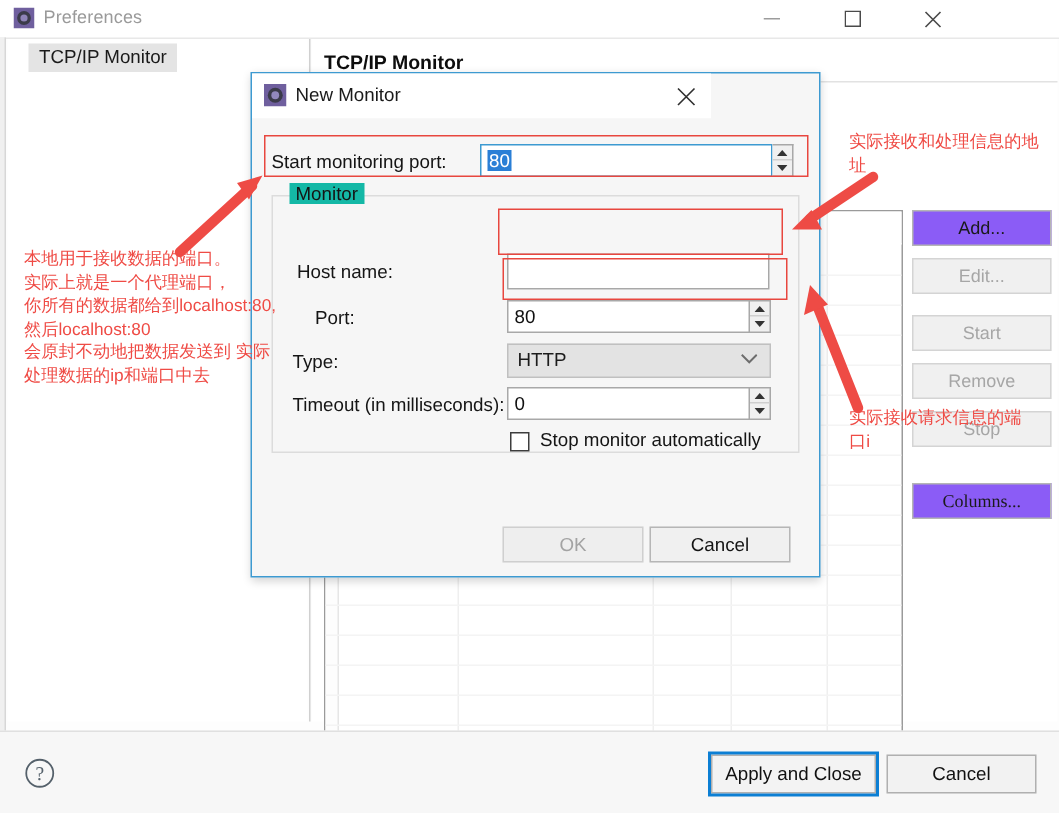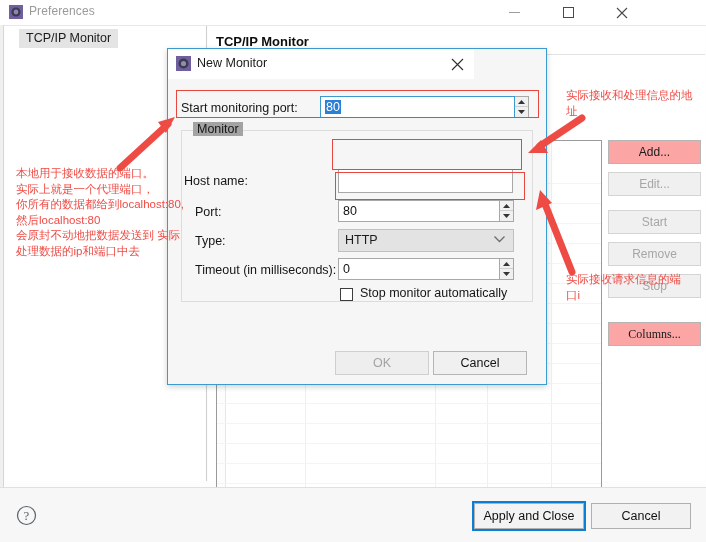--- a/index.html
+++ b/index.html
@@ -116,21 +116,21 @@
     background: #fdfdfd; border-right: 1px solid #e6e6e6;
   }
 
   
   .btn-col { position: absolute; left: 400px; top: 114px; width: 97px; }
   .sidebtn {
     display: block; width: 93px; height: 24px;
     margin-bottom: 8px;
     font-family: "Liberation Sans", sans-serif;
     font-size: 12px; color: #1a1a1a;
-    background: #fca5a5;
+    background: #8b5cf6;
     border: 1px solid #b5b5b5;
     text-align: center; line-height: 22px;
   }
   .sidebtn.disabled { color: #a6a6a6; border-color: #d4d4d4; background: #f0f0f0; }
   .sidebtn.gap { margin-top: 14px; }
 
   
   .prefs-footer {
     position: absolute; left: 0; top: 487px;
     width: 706px; height: 55px;
@@ -214,21 +214,21 @@
   .spin-half.top { border-bottom: 1px solid #cfcfcf; }
 
   .group {
     position: absolute; left: 13px; top: 51px;
     width: 352px; height: 172px;
     border: 1px solid #dcdcdc;
     background: #f6f6f6;
   }
   .group-title {
     position: absolute; left: 11px; top: -9px;
-    background: #a3a3a3; padding: 0 4px;
+    background: #14b8a6; padding: 0 4px;
     font-size: 12.5px; color: #151515;
   }
 
   .combo {
     position: absolute;
     background: #e3e3e3;
     border: 1px solid #c0c0c0;
     font-size: 12.5px; color: #1c1c1c;
     padding: 3px 6px;
   }
@@ -407,26 +407,26 @@
           <svg width="7" height="4" viewBox="0 0 7 4">
               <path d="M3.5 4 L0 0 L7 0 Z" fill="#333"></path>
             </svg>
         </div>
       </div>
 
       <div class="group">
         <span class="group-title">Monitor</span>
       </div>
 
-      <div class="row-label" style="left:16px; top:95px;">Host name:</div>
+      <div class="row-label" style="left:30px; top:95px;">Host name:</div>
       <div class="txtfield" style="left:170px; top:90px; width:175px; height:24px;">
         <span></span>
       </div>
 
-      <div class="row-label" style="left:27px; top:126px;">Port:</div>
+      <div class="row-label" style="left:42px; top:126px;">Port:</div>
       <div class="txtfield" style="left:170px; top:121px; width:162px; height:22px;">
         <span>80</span>
       </div>
       <div class="spinner" style="left:332px; top:121px; height:22px;">
         <div class="spin-half top">
           <svg width="7" height="4" viewBox="0 0 7 4">
               <path d="M3.5 0 L7 4 L0 4 Z" fill="#333"></path>
             </svg>
         </div>
         <div class="spin-half">

